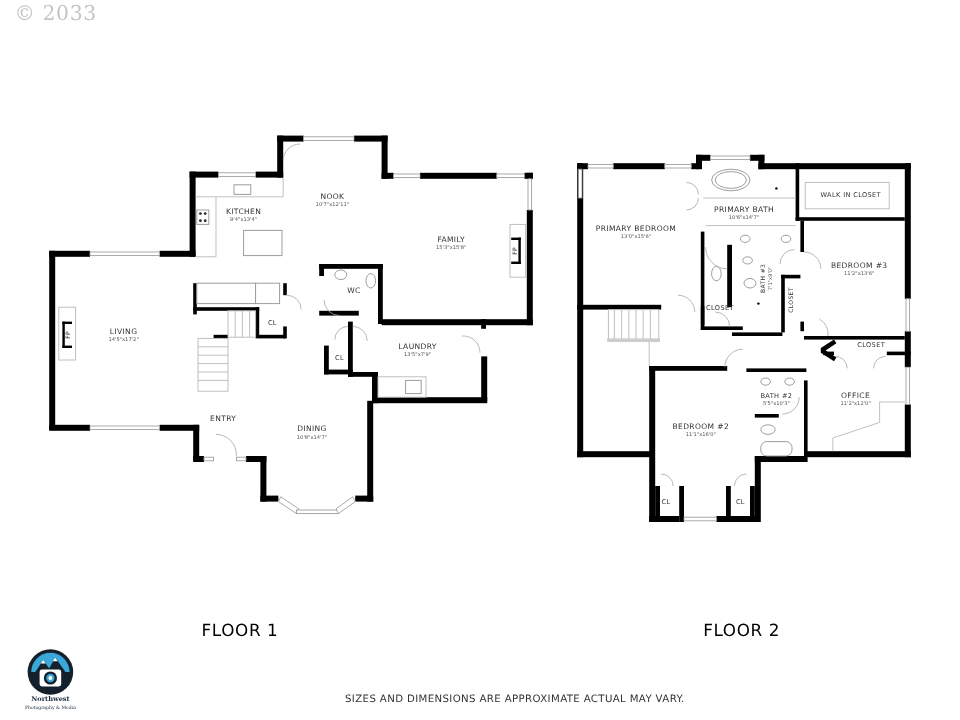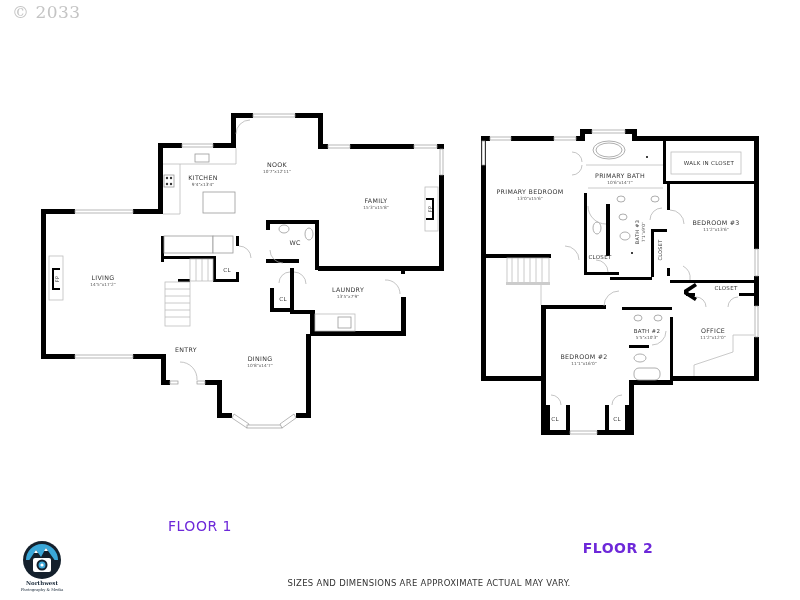--- a/index.html
+++ b/index.html
@@ -8,21 +8,21 @@
   svg.plan { position:absolute; left:0; top:0; }
   .wall { fill:#000; }
   .thin { fill:none; stroke:#bdbdbd; stroke-width:0.8; }
   .fix { fill:#fff; stroke:#999; stroke-width:0.8; }
   .win { fill:#fff; stroke:#999; stroke-width:0.7; }
   .door { fill:none; stroke:#aaa; stroke-width:0.7; }
   .rl { position:absolute; transform:translate(-50%,-50%); text-align:center; white-space:nowrap; color:#333; }
   .rl .n { font-size:6.3px; letter-spacing:0.3px; display:block; line-height:8px; }
   .rl .d { font-size:4.3px; display:block; color:#555; line-height:5px; }
   .rot { transform:translate(-50%,-50%) rotate(-90deg); }
-  .floor-label { position:absolute; font-size:14px; color:#6d28d9; transform:translateX(-50%); letter-spacing:0.5px; }
+  .floor-label { position:absolute; font-size:14px; color:#000000; transform:translateX(-50%); letter-spacing:0.5px; }
   .disclaimer { position:absolute; left:400px; top:578px; transform:translateX(-50%); font-size:8.5px; color:#333; letter-spacing:0.3px; white-space:nowrap;margin-left:29px; }
   .logo { position:absolute; left:22px; top:540px; width:40px; height:40px; }
   .logo-text { position:absolute; left:42px; transform:translateX(-50%); text-align:center; font-family:"DejaVu Serif", serif; color:#1a2a3a; white-space:nowrap; }
   .logo-text.t1 { top:580px; font-size:5.5px; font-weight:bold; }
   .logo-text.t2 { top:587px; font-size:3.8px; }
 </style>
 </head>
 <body>
 
 <div class="copyright">© 2033</div>
@@ -337,21 +337,21 @@
   <span class="d">11'1"x16'0"</span>
 </div>
 <div class="rl" style="left:555px;top:419px;">
   <span class="n" style="font-size:5.5px">CL</span>
 </div>
 <div class="rl" style="left:617px;top:419px;">
   <span class="n" style="font-size:5.5px">CL</span>
 </div>
 
 <div class="floor-label" style="left:200px;top:518px;">FLOOR 1</div>
-<div class="floor-label" style="left:618px;top:540px;font-weight:bold;">FLOOR 2</div>
+<div class="floor-label" style="left:618px;top:518px;">FLOOR 2</div>
 
 <div class="disclaimer">SIZES AND DIMENSIONS ARE APPROXIMATE ACTUAL MAY VARY.</div>
 
 <svg class="logo" viewBox="0 0 40 40">
   <circle cx="20" cy="20" r="19" fill="#14202c"></circle>
   <path d="M4,20 A16,16 0 0 1 36,20 Z" fill="#3aa7d8"></path>
   <polygon points="6,22 14,10 19,17 24,8 34,22" fill="#14202c"></polygon>
   <polygon points="12,13 14,10 16,13" fill="#fff"></polygon>
   <polygon points="22,11 24,8 26,11" fill="#fff"></polygon>
   <rect x="11" y="18" width="18" height="14" rx="2" fill="#fff"></rect>

